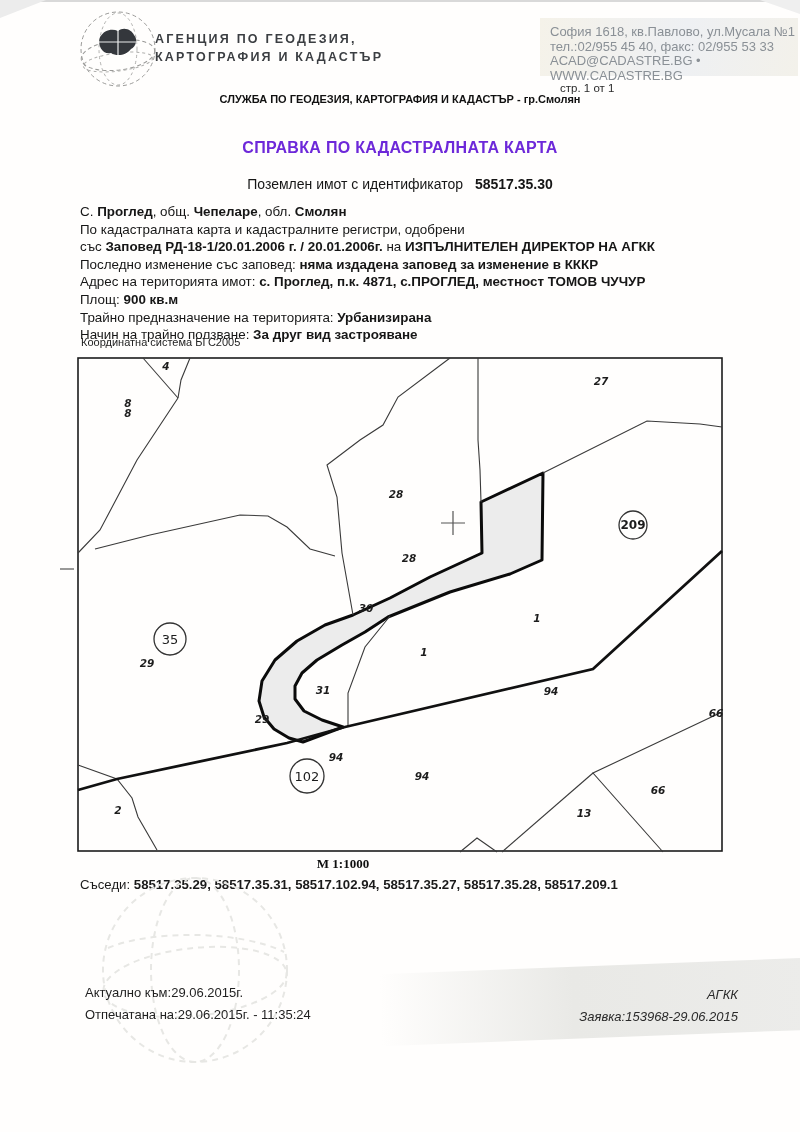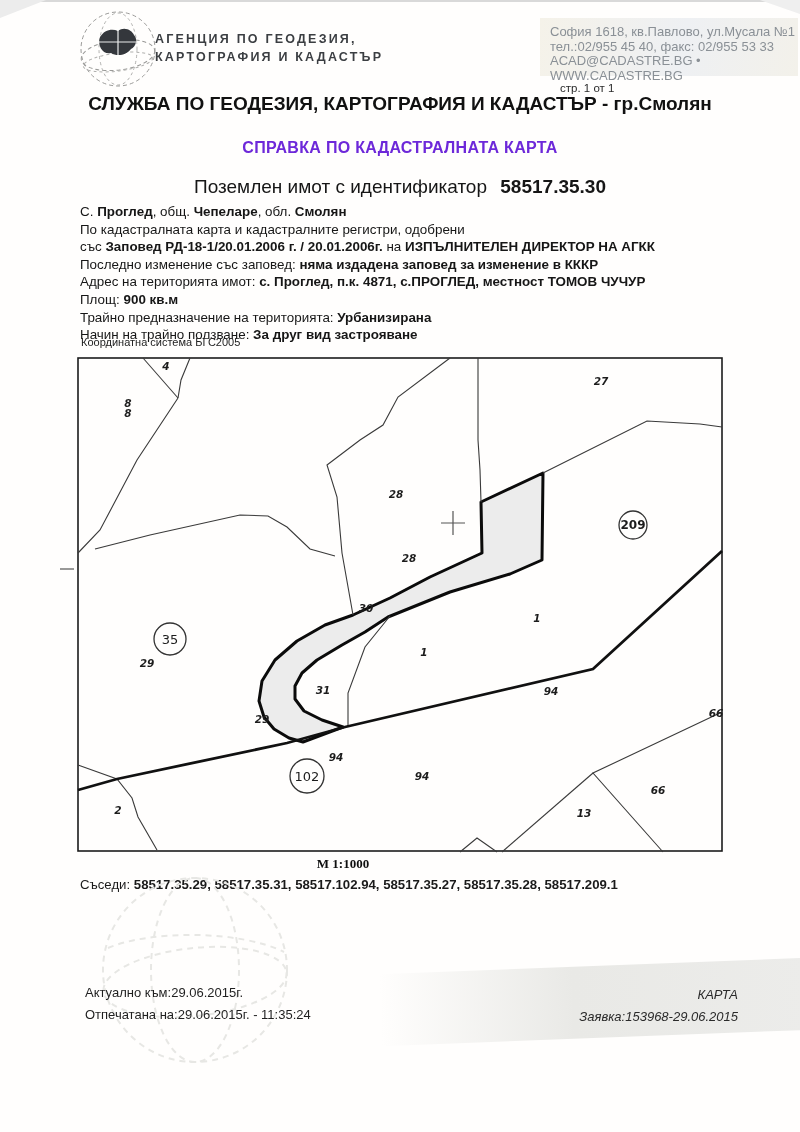--- a/index.html
+++ b/index.html
@@ -12,24 +12,24 @@
   
   .logo{position:absolute;left:76px;top:6px;width:84px;height:84px;}
   .agency{position:absolute;left:155px;top:30px;font-weight:bold;font-size:12.5px;
           letter-spacing:2.2px;color:#3b3e42;line-height:18px;white-space:nowrap;}
   .contact{position:absolute;left:540px;top:18px;width:258px;height:58px;
            background:linear-gradient(100deg,#f5f2e9 0%,#eef0f3 55%,#f3f1ea 100%);
            font-size:13px;color:#8a9096;line-height:14.5px;padding:7px 0 0 10px;box-sizing:border-box;}
   .pagenum{position:absolute;left:560px;top:82px;width:170px;text-align:left;font-size:11.5px;color:#2b2b2b;}
 
   .title-office{position:absolute;left:0;top:93px;width:800px;text-align:center;
-                font-size:19px;font-weight:bold;color:#111;}
+                font-size:11px;font-weight:bold;color:#111;}
   .title-report{position:absolute;left:0;top:139px;width:800px;text-align:center;
                 font-size:16px;font-weight:bold;color:#6d28d9;letter-spacing:.3px;}
-  .prop-line{position:absolute;left:0;top:176px;width:800px;text-align:center;font-size:19px;color:#161616;}
+  .prop-line{position:absolute;left:0;top:176px;width:800px;text-align:center;font-size:14px;color:#161616;}
   .prop-line .id{font-weight:bold;margin-left:8px;}
 
   .details{position:absolute;left:80px;top:203px;width:665px;font-size:13.4px;line-height:17.6px;color:#161616;}
   .details .ln{white-space:nowrap;}
   .details span.b{font-weight:bold;}
 
   .coordsys{position:absolute;left:81px;top:336px;font-size:11px;color:#222;}
   .mapsvg{position:absolute;left:0;top:0;}
 
   .scale{position:absolute;left:0;top:856px;width:686px;text-align:center;font-weight:bold;font-size:13px;color:#0f0f0f;font-family:Liberation Serif, serif;}
@@ -172,16 +172,16 @@
   </svg>
 
   <div class="foot-band"></div>
 
   <div class="foot-left">
     <div>Актуално към:29.06.2015г.</div>
     <div>Отпечатана на:29.06.2015г. - 11:35:24</div>
   </div>
 
   <div class="foot-right">
-    <div>КАРТА</div>
+    <div>АГКК</div>
     <div>Заявка:153968-29.06.2015</div>
   </div>
 </div>
 
 </body></html>

